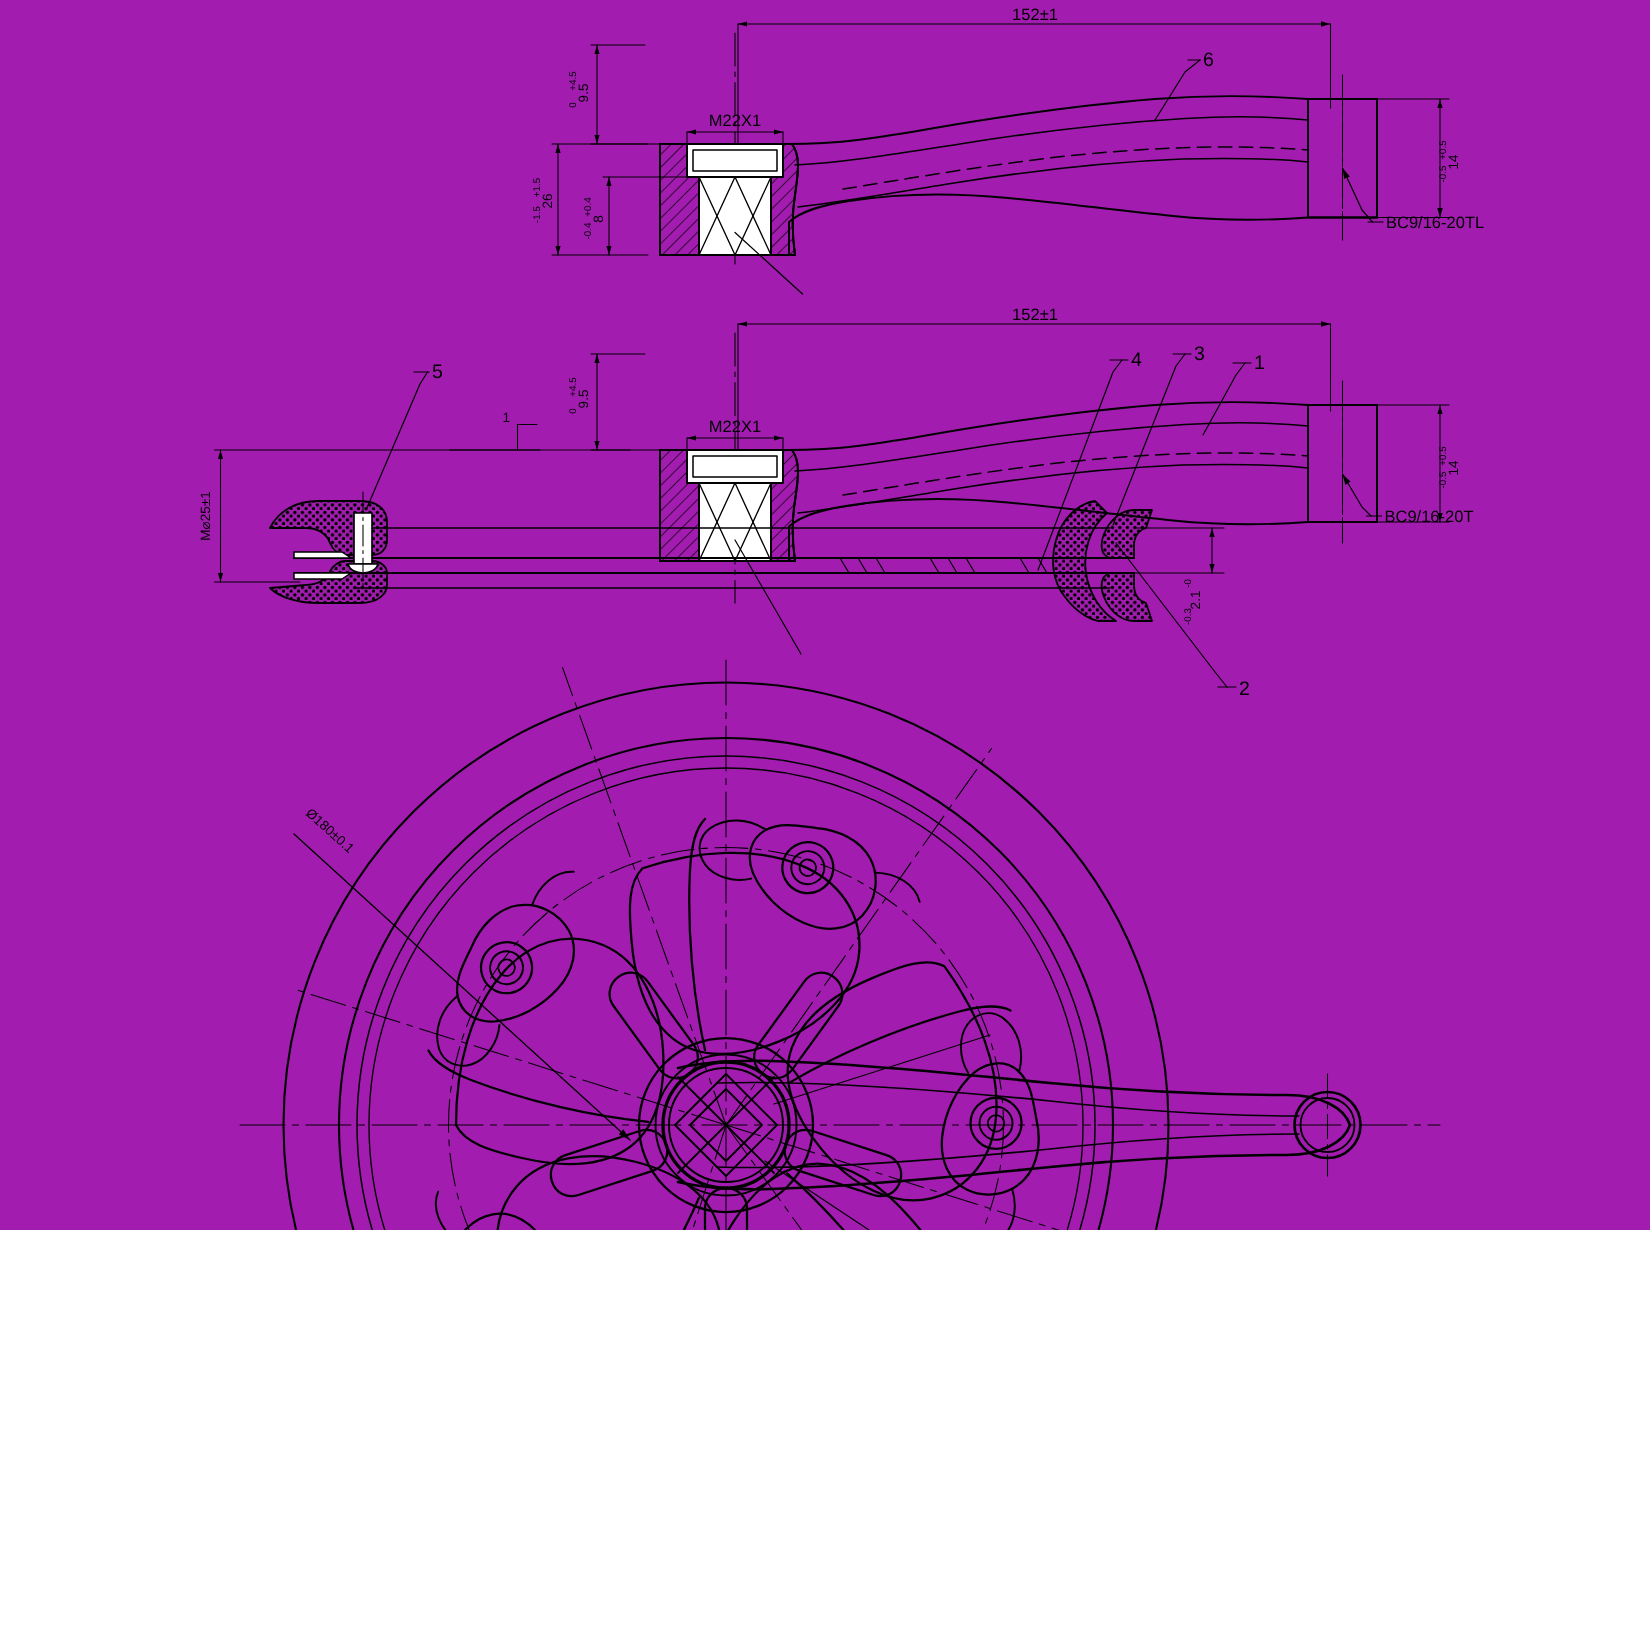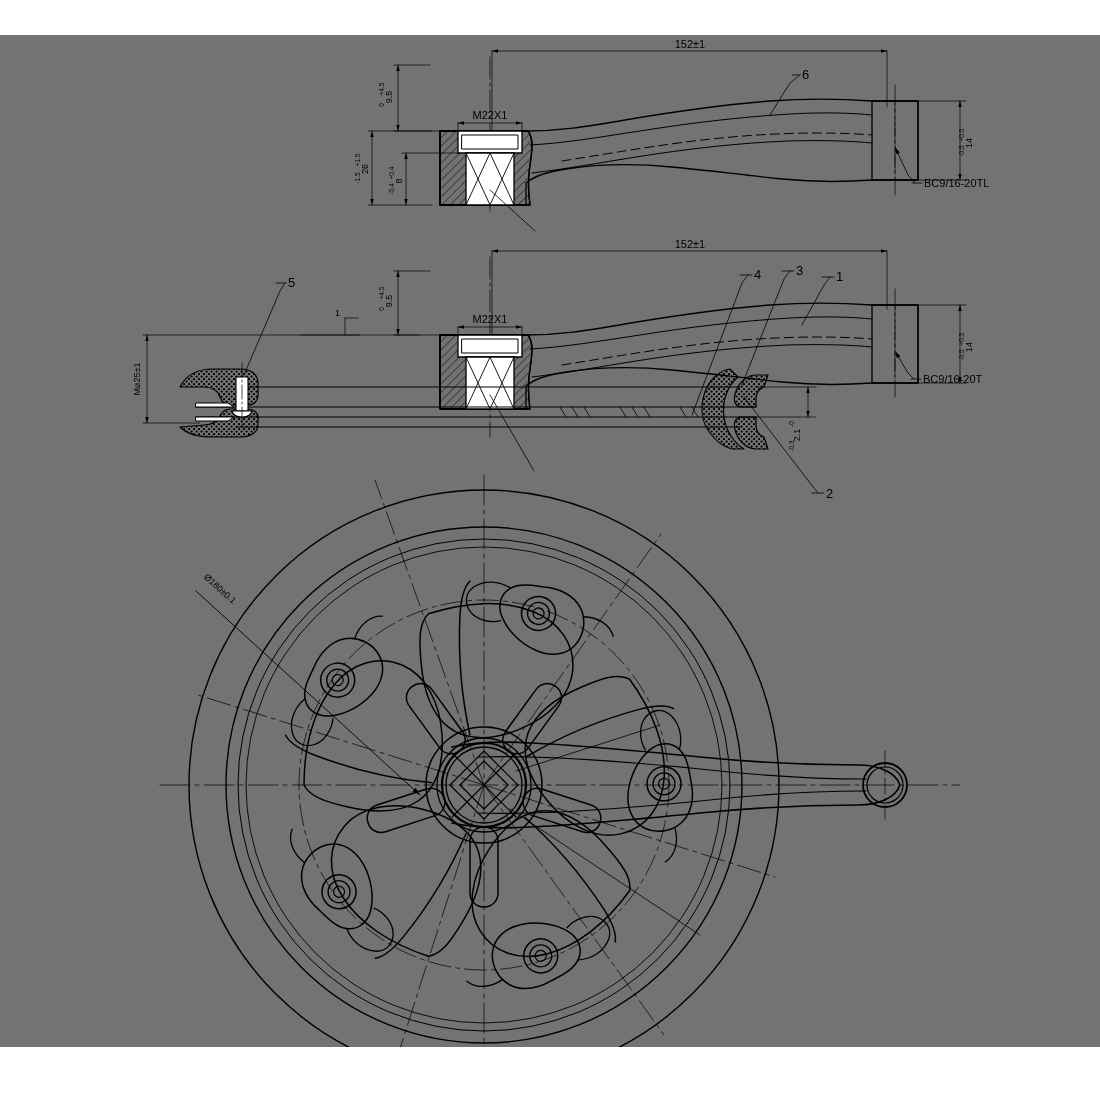--- a/index.html
+++ b/index.html
@@ -3,25 +3,24 @@
 <meta charset="utf-8">
 <style>
   html, body {
     margin: 0;
     padding: 0;
     background: #ffffff;
   }
   #sheet {
     position: relative;
     width: 1100px;
-    height: 1012px;
-    background: #737373;
+    height: 820px;
+    background: #a21caf;
     font-family: "Liberation Sans", sans-serif;
     overflow: hidden;
-    margin-top: 35px;
   }
   #sheet svg {
     position: absolute;
     top: 0;
     left: 0;
   }
   .dimtext {
     font-family: "Liberation Sans", sans-serif;
     font-size: 11px;
     fill: #000000;

